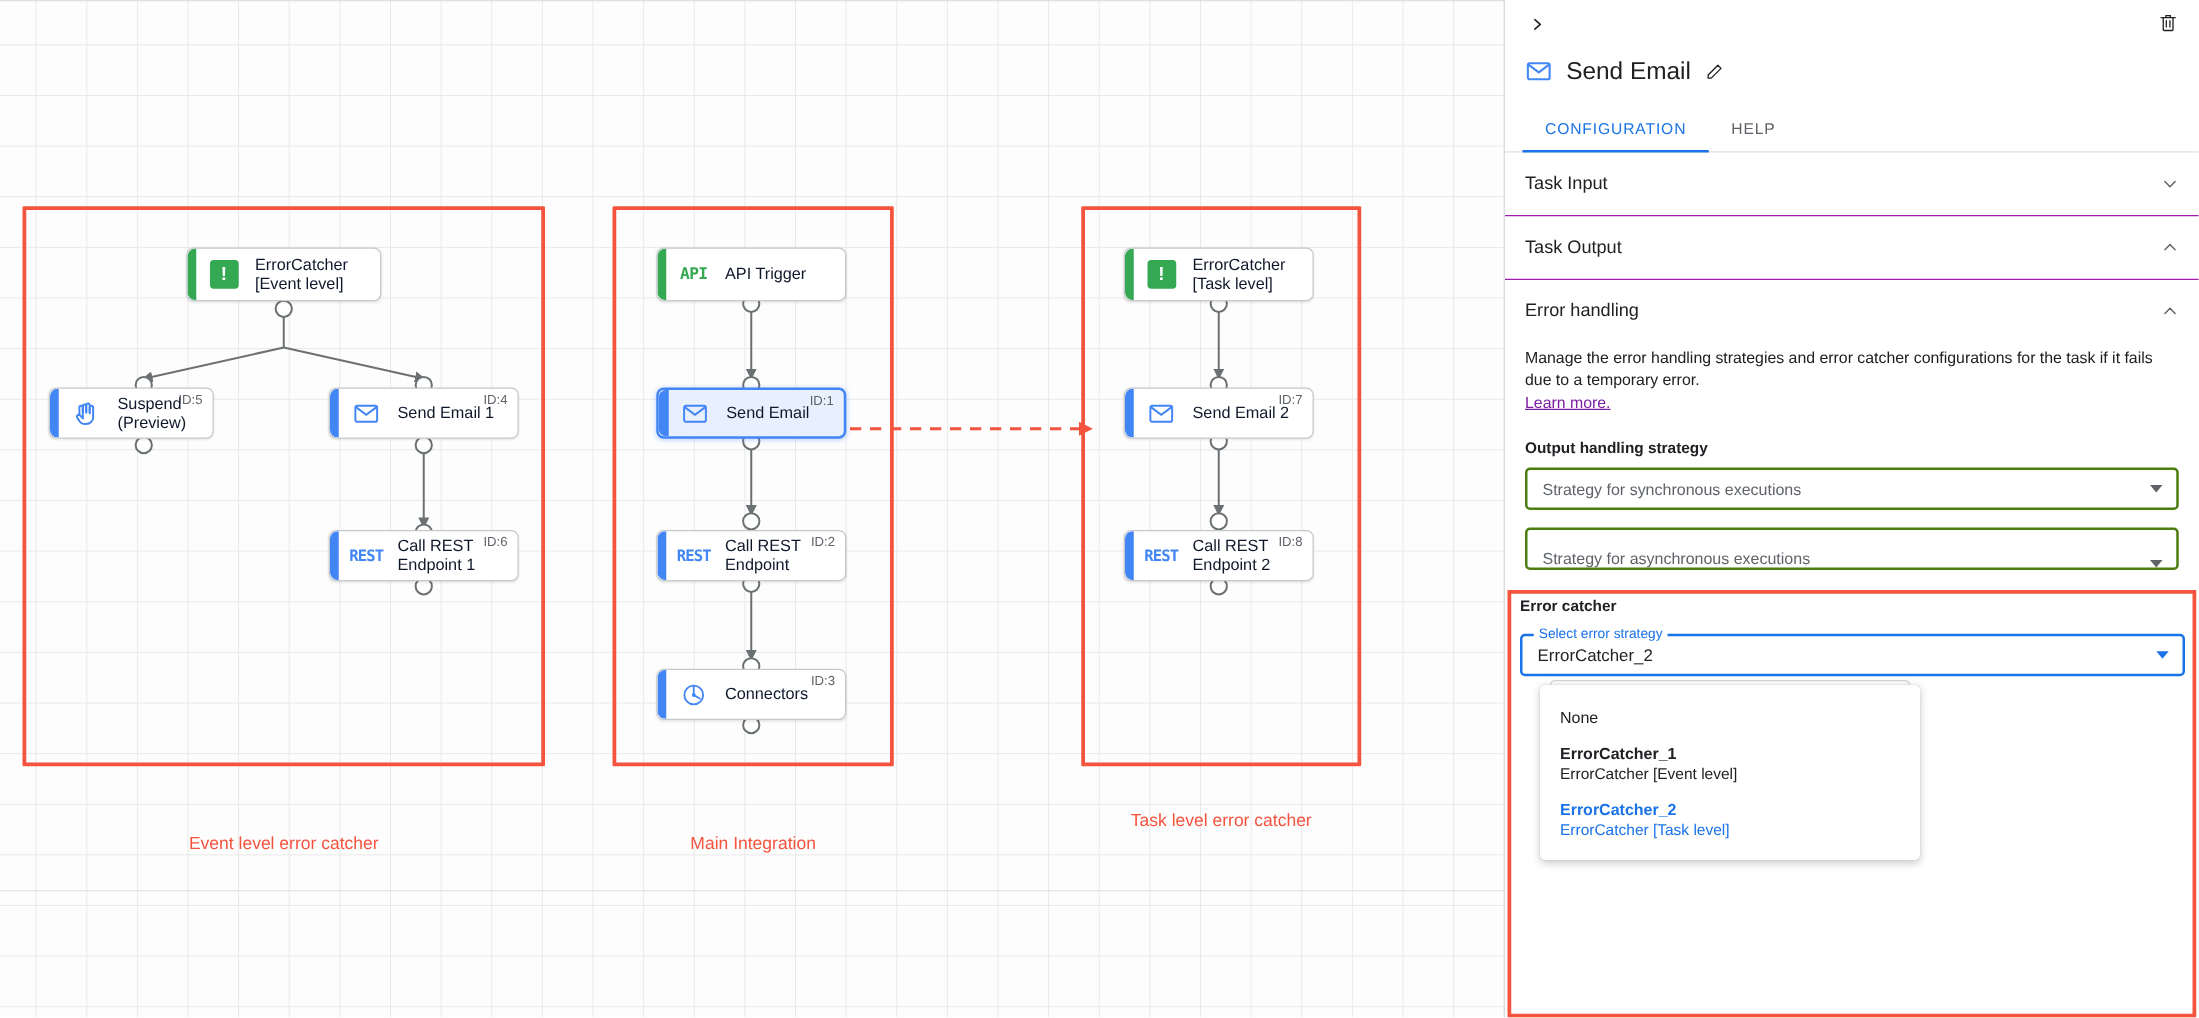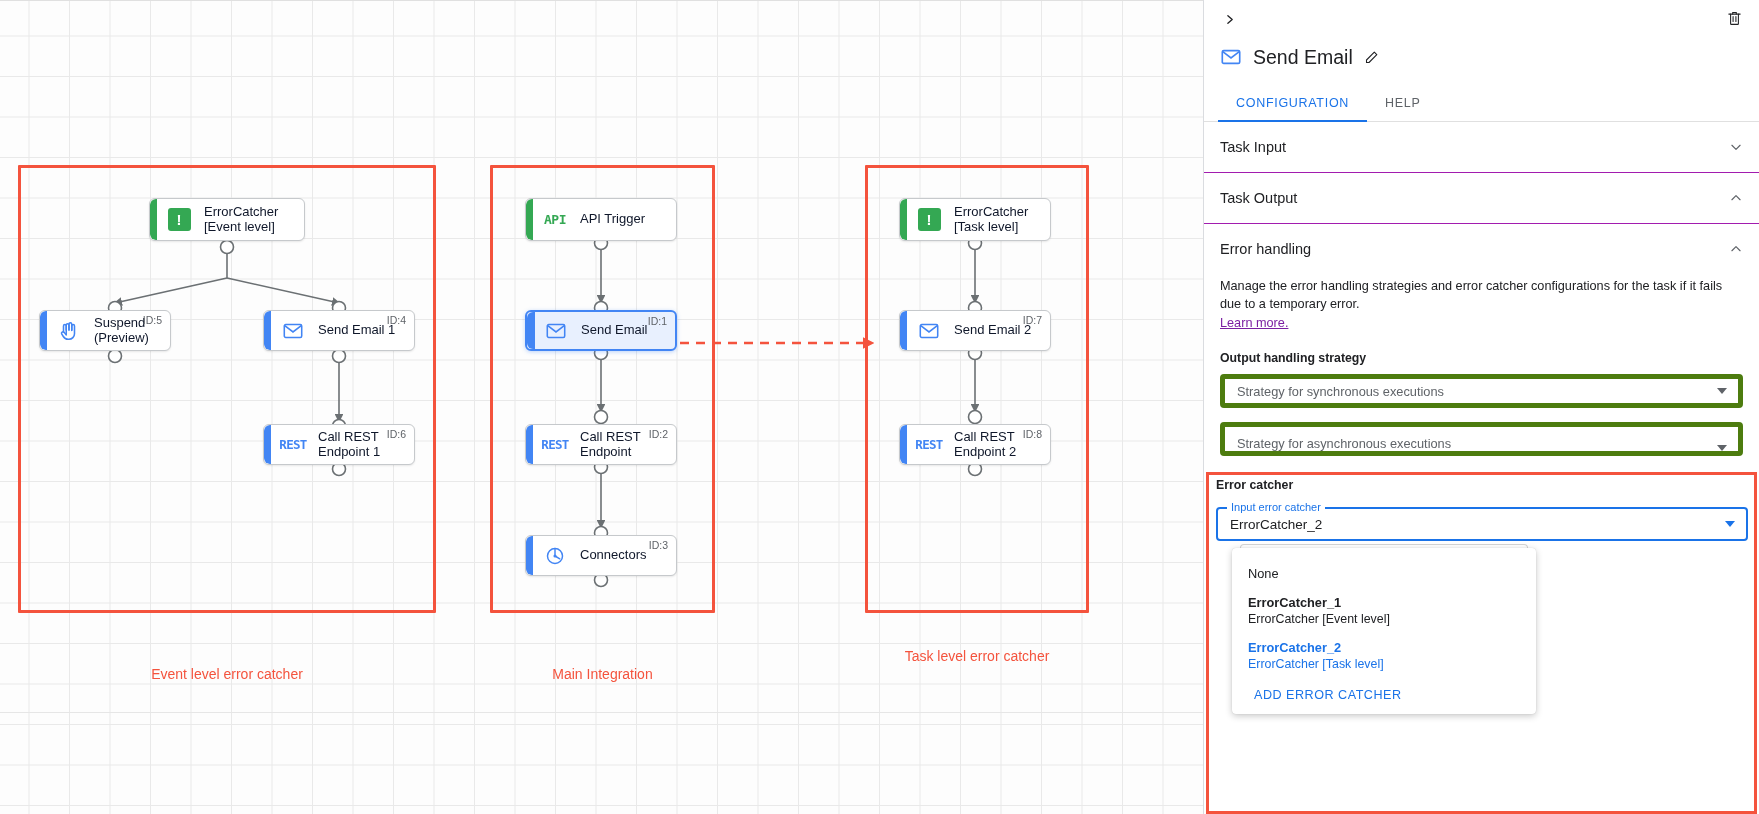--- a/index.html
+++ b/index.html
@@ -169,21 +169,21 @@
   .eh-body { padding: 4px 16px 0 16px; }
   .eh-desc {
     font-size: 12.7px; color:#202124; line-height:17.5px;
   }
   .eh-link { color:#7b1fa2; text-decoration: underline; cursor:pointer; font-size:12.7px; }
   .field-label {
     font-size: 12.3px; color:#202124; font-weight:bold; margin-top:20px; margin-bottom:9px;
   }
   .select-box {
     height: 34px;
-    border: 5px solid #4d7c0f;
+    border: 2px solid #4d7c0f;
     border-radius: 4px;
     display:flex; align-items:center; justify-content:space-between;
     padding: 0 11px 0 12px;
     font-size: 12.8px; color:#5f6368;
     cursor:pointer;
     margin-bottom: 14px;
   }
   .caret {
     width: 0; height: 0;
     border-left: 5px solid transparent;
@@ -523,35 +523,34 @@
         <span class="caret"></span>
       </div>
     </div>
   </div>
 
   <div class="ec-region"></div>
 
   <div class="ec-inner">
     <div class="ec-title">Error catcher</div>
     <div class="outline-field">
-      <span class="float-label">Input error catcher</span>
+      <span class="float-label">Select error strategy</span>
       <span class="val">ErrorCatcher_2</span>
       <span class="caret blue"></span>
     </div>
   </div>
 
   <div class="dd-ghost"></div>
   <div class="dropdown">
     <div class="dd-item">
       <span class="primary">None</span>
     </div>
     <div class="dd-item bold">
       <span class="primary">ErrorCatcher_1</span>
       <span class="secondary">ErrorCatcher [Event level]</span>
     </div>
     <div class="dd-item sel">
       <span class="primary">ErrorCatcher_2</span>
       <span class="secondary">ErrorCatcher [Task level]</span>
     </div>
-    <div class="dd-action">ADD ERROR CATCHER</div>
   </div>
 
 </div>
 
 </body></html>

